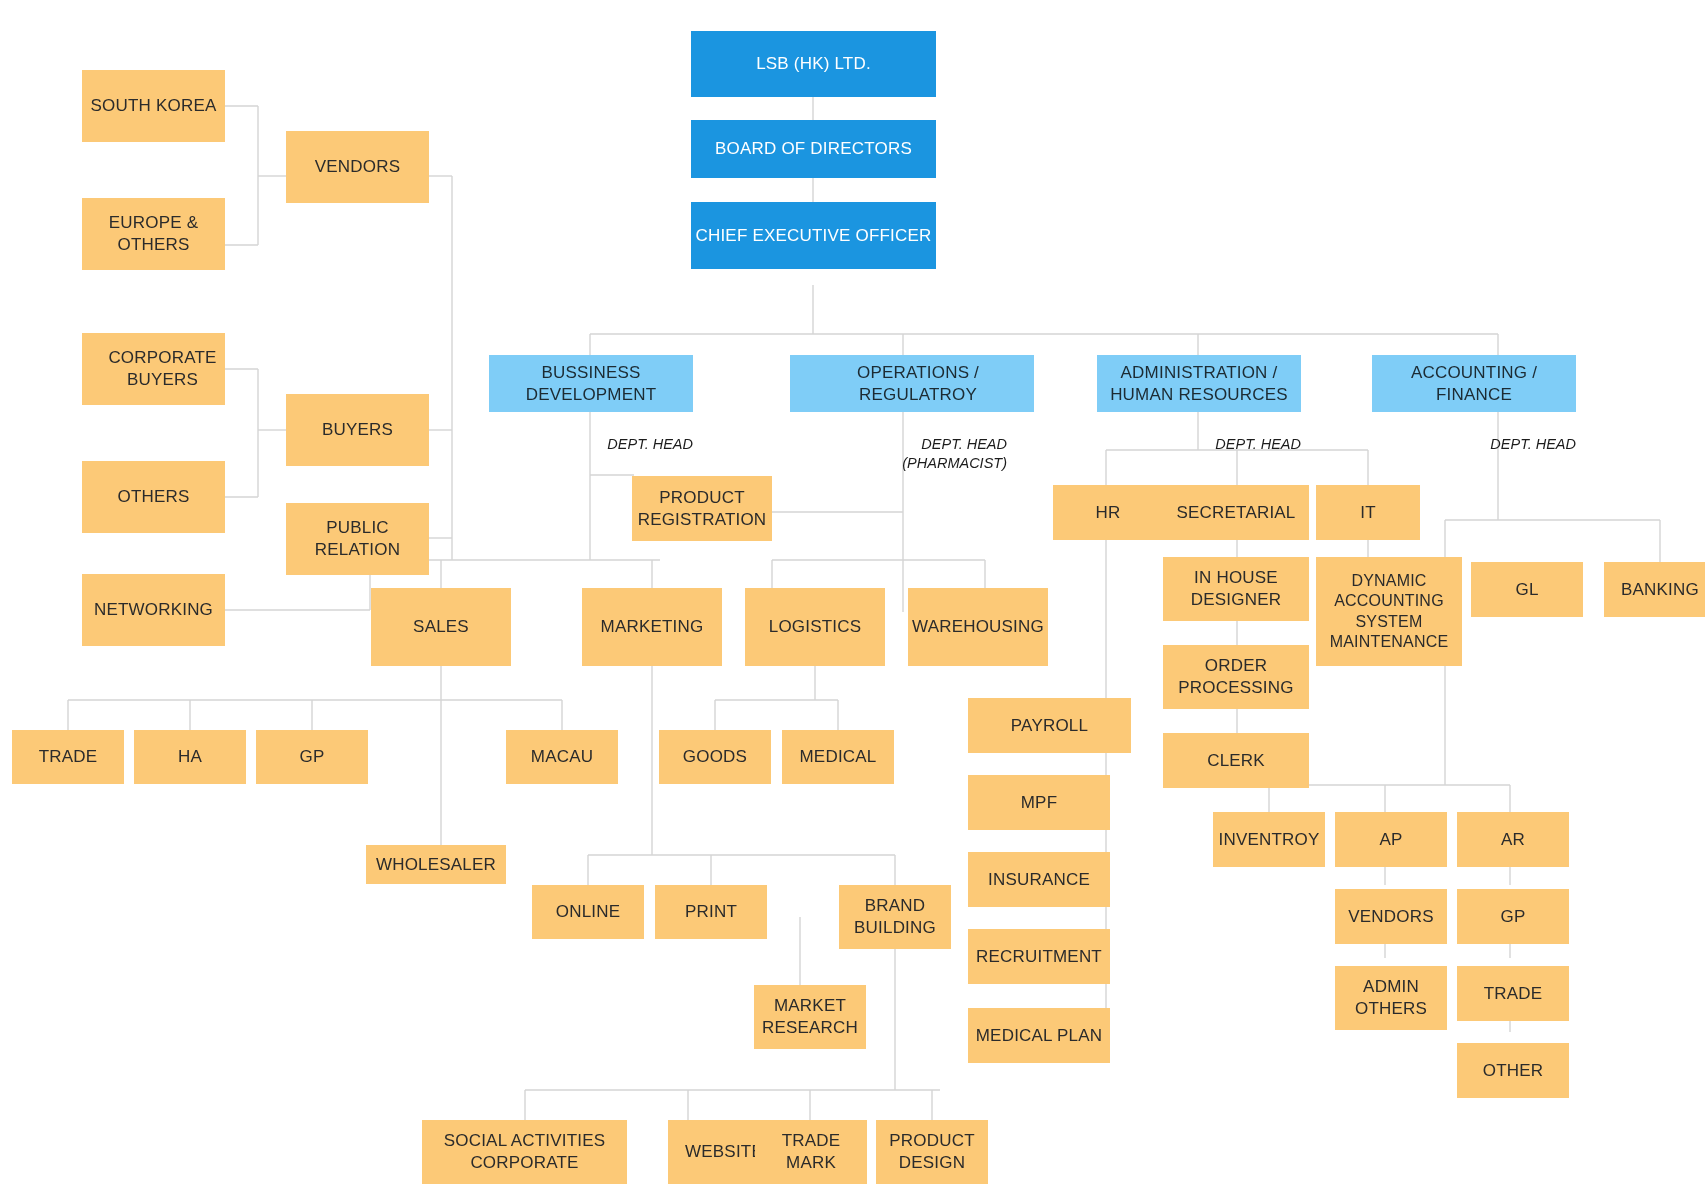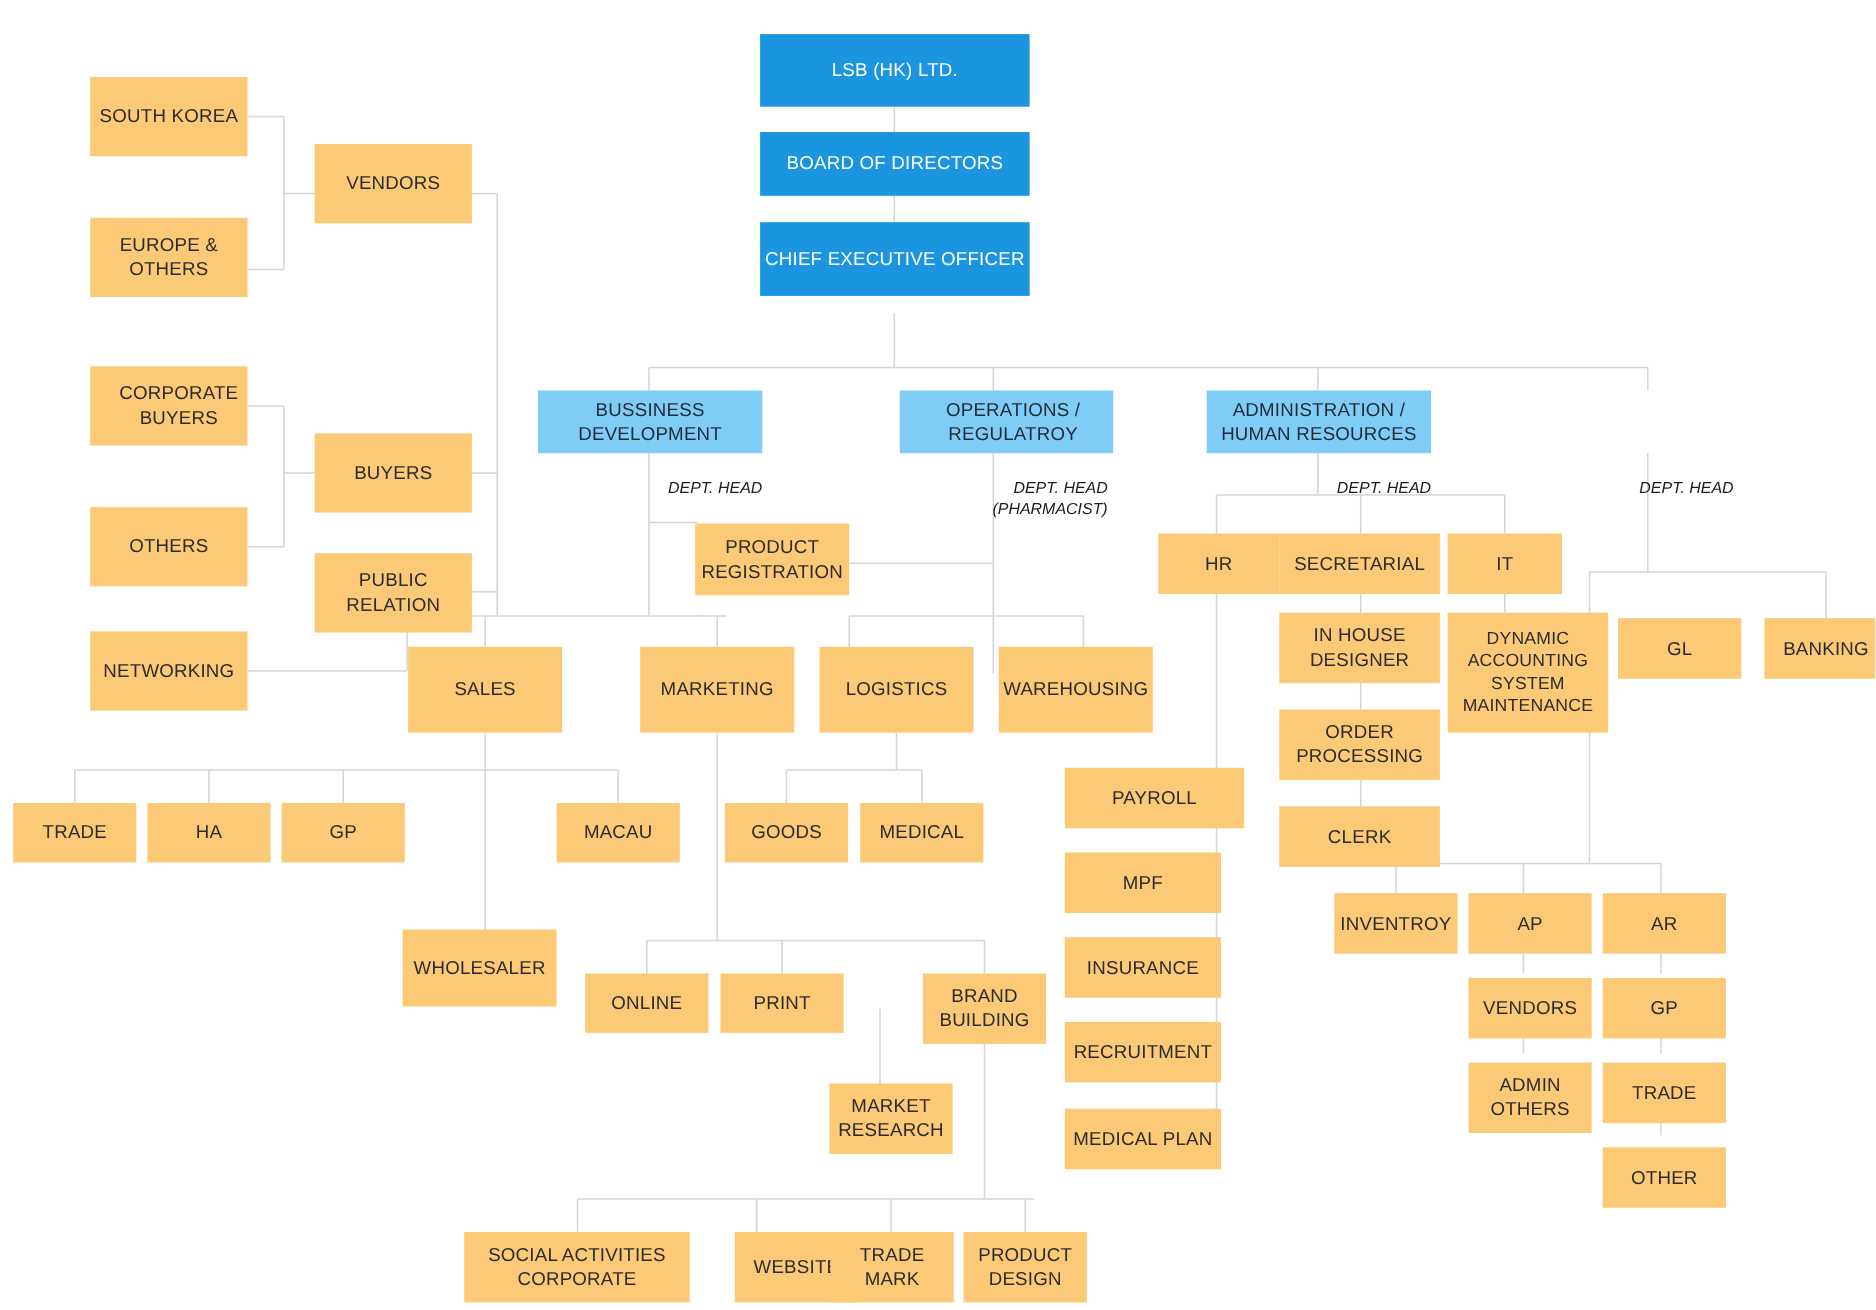--- a/index.html
+++ b/index.html
@@ -188,31 +188,34 @@
   </div>
   <div class="node node-blue" style="left:691px; top:202px; width:245px; height:67px;">
     <span>CHIEF EXECUTIVE OFFICER</span>
   </div>
 
   <div class="node node-lightblue" style="left:489px; top:355px; width:204px; height:57px;">
     <span>BUSSINESS DEVELOPMENT</span>
   </div>
   <div class="note" style="left:553px; top:435px; width:140px;">DEPT. HEAD</div>
 
-  <div class="node node-lightblue" style="left:818px; top:355px; width:194px; height:57px;padding-left:16px;">
+  <div class="node node-lightblue" style="left:790px; top:355px; width:244px; height:57px;padding-left:16px;">
     <span>OPERATIONS / REGULATROY</span>
   </div>
   <div class="note" style="left:857px; top:435px; width:150px;">DEPT. HEAD
 (PHARMACIST)</div>
 
   <div class="node node-lightblue" style="left:1097px; top:355px; width:204px; height:57px;">
     <span>ADMINISTRATION / HUMAN RESOURCES</span>
   </div>
   <div class="note" style="left:1161px; top:435px; width:140px;">DEPT. HEAD</div>
 
+  <div class="node node-lightblue" style="left:1372px; top:355px; width:204px; height:57px;">
+    <span>ACCOUNTING / FINANCE</span>
+  </div>
   <div class="note" style="left:1436px; top:435px; width:140px;">DEPT. HEAD</div>
 
   <div class="node node-orange" style="left:82px; top:198px; width:143px; height:72px;">
     <span>EUROPE &amp; OTHERS</span>
   </div>
   <div class="node node-orange" style="left:82px; top:70px; width:143px; height:72px;">
     <span>SOUTH KOREA</span>
   </div>
   <div class="node node-orange" style="left:286px; top:131px; width:143px; height:72px;">
     <span>VENDORS</span>
@@ -256,21 +259,21 @@
   </div>
   <div class="node node-orange" style="left:134px; top:730px; width:112px; height:54px;">
     <span>HA</span>
   </div>
   <div class="node node-orange" style="left:256px; top:730px; width:112px; height:54px;">
     <span>GP</span>
   </div>
   <div class="node node-orange" style="left:506px; top:730px; width:112px; height:54px;">
     <span>MACAU</span>
   </div>
-  <div class="node node-orange" style="left:366px; top:845px; width:140px; height:70px;">
+  <div class="node node-orange" style="left:366px; top:845px; width:140px; height:39px;">
     <span>WHOLESALER</span>
   </div>
 
   <div class="node node-orange" style="left:659px; top:730px; width:112px; height:54px;">
     <span>GOODS</span>
   </div>
   <div class="node node-orange" style="left:782px; top:730px; width:112px; height:54px;">
     <span>MEDICAL</span>
   </div>
 

